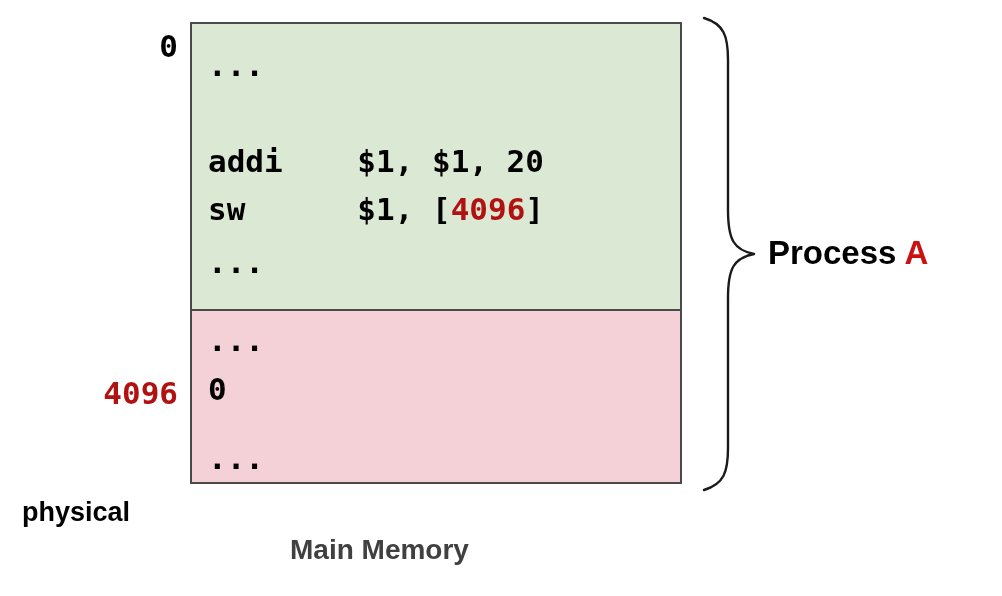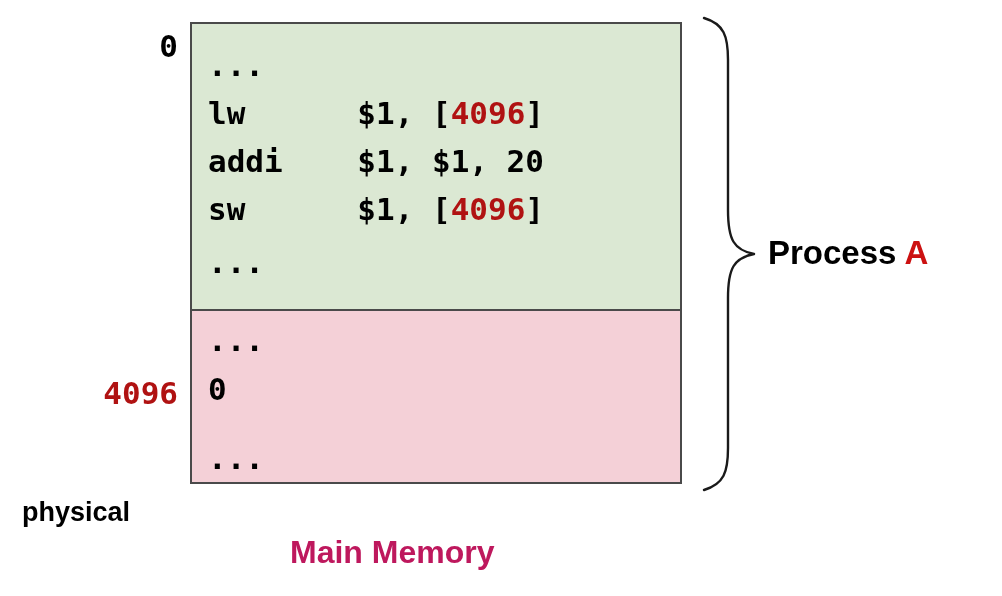--- a/index.html
+++ b/index.html
@@ -101,23 +101,23 @@
     width: 150px;
     font-size: 27px;
     font-weight: bold;
     color: #000000;
     line-height: 1.18;
   }
   #caption-main-memory {
     position: absolute;
     left: 290px;
     top: 534px;
-    font-size: 32px;
+    font-size: 28px;
     font-weight: bold;
-    color: #be185d;
+    color: #404040;
     white-space: nowrap;
   }
 
   
   #process-brace {
     position: absolute;
     left: 700px;
     top: 14px;
     width: 62px;
     height: 478px;
@@ -137,21 +137,20 @@
 </style>
 </head>
 <body>
 
 <div id="memory-box">
 
   <div class="mem-region" id="region-process-a">
 
     <div class="code-line" id="code-line-0">...</div>
 
-    <div class="code-line" id="code-line-1"><span>lw      $1, [</span><span class="addr">4096</span><span>]</span></div>
 
     <div class="code-line" id="code-line-2">addi    $1, $1, 20</div>
 
     <div class="code-line" id="code-line-3"><span>sw      $1, [</span><span class="addr">4096</span><span>]</span></div>
 
     <div class="code-line" id="code-line-4">...</div>
   </div>
 
   <div class="mem-region" id="region-data">
 

